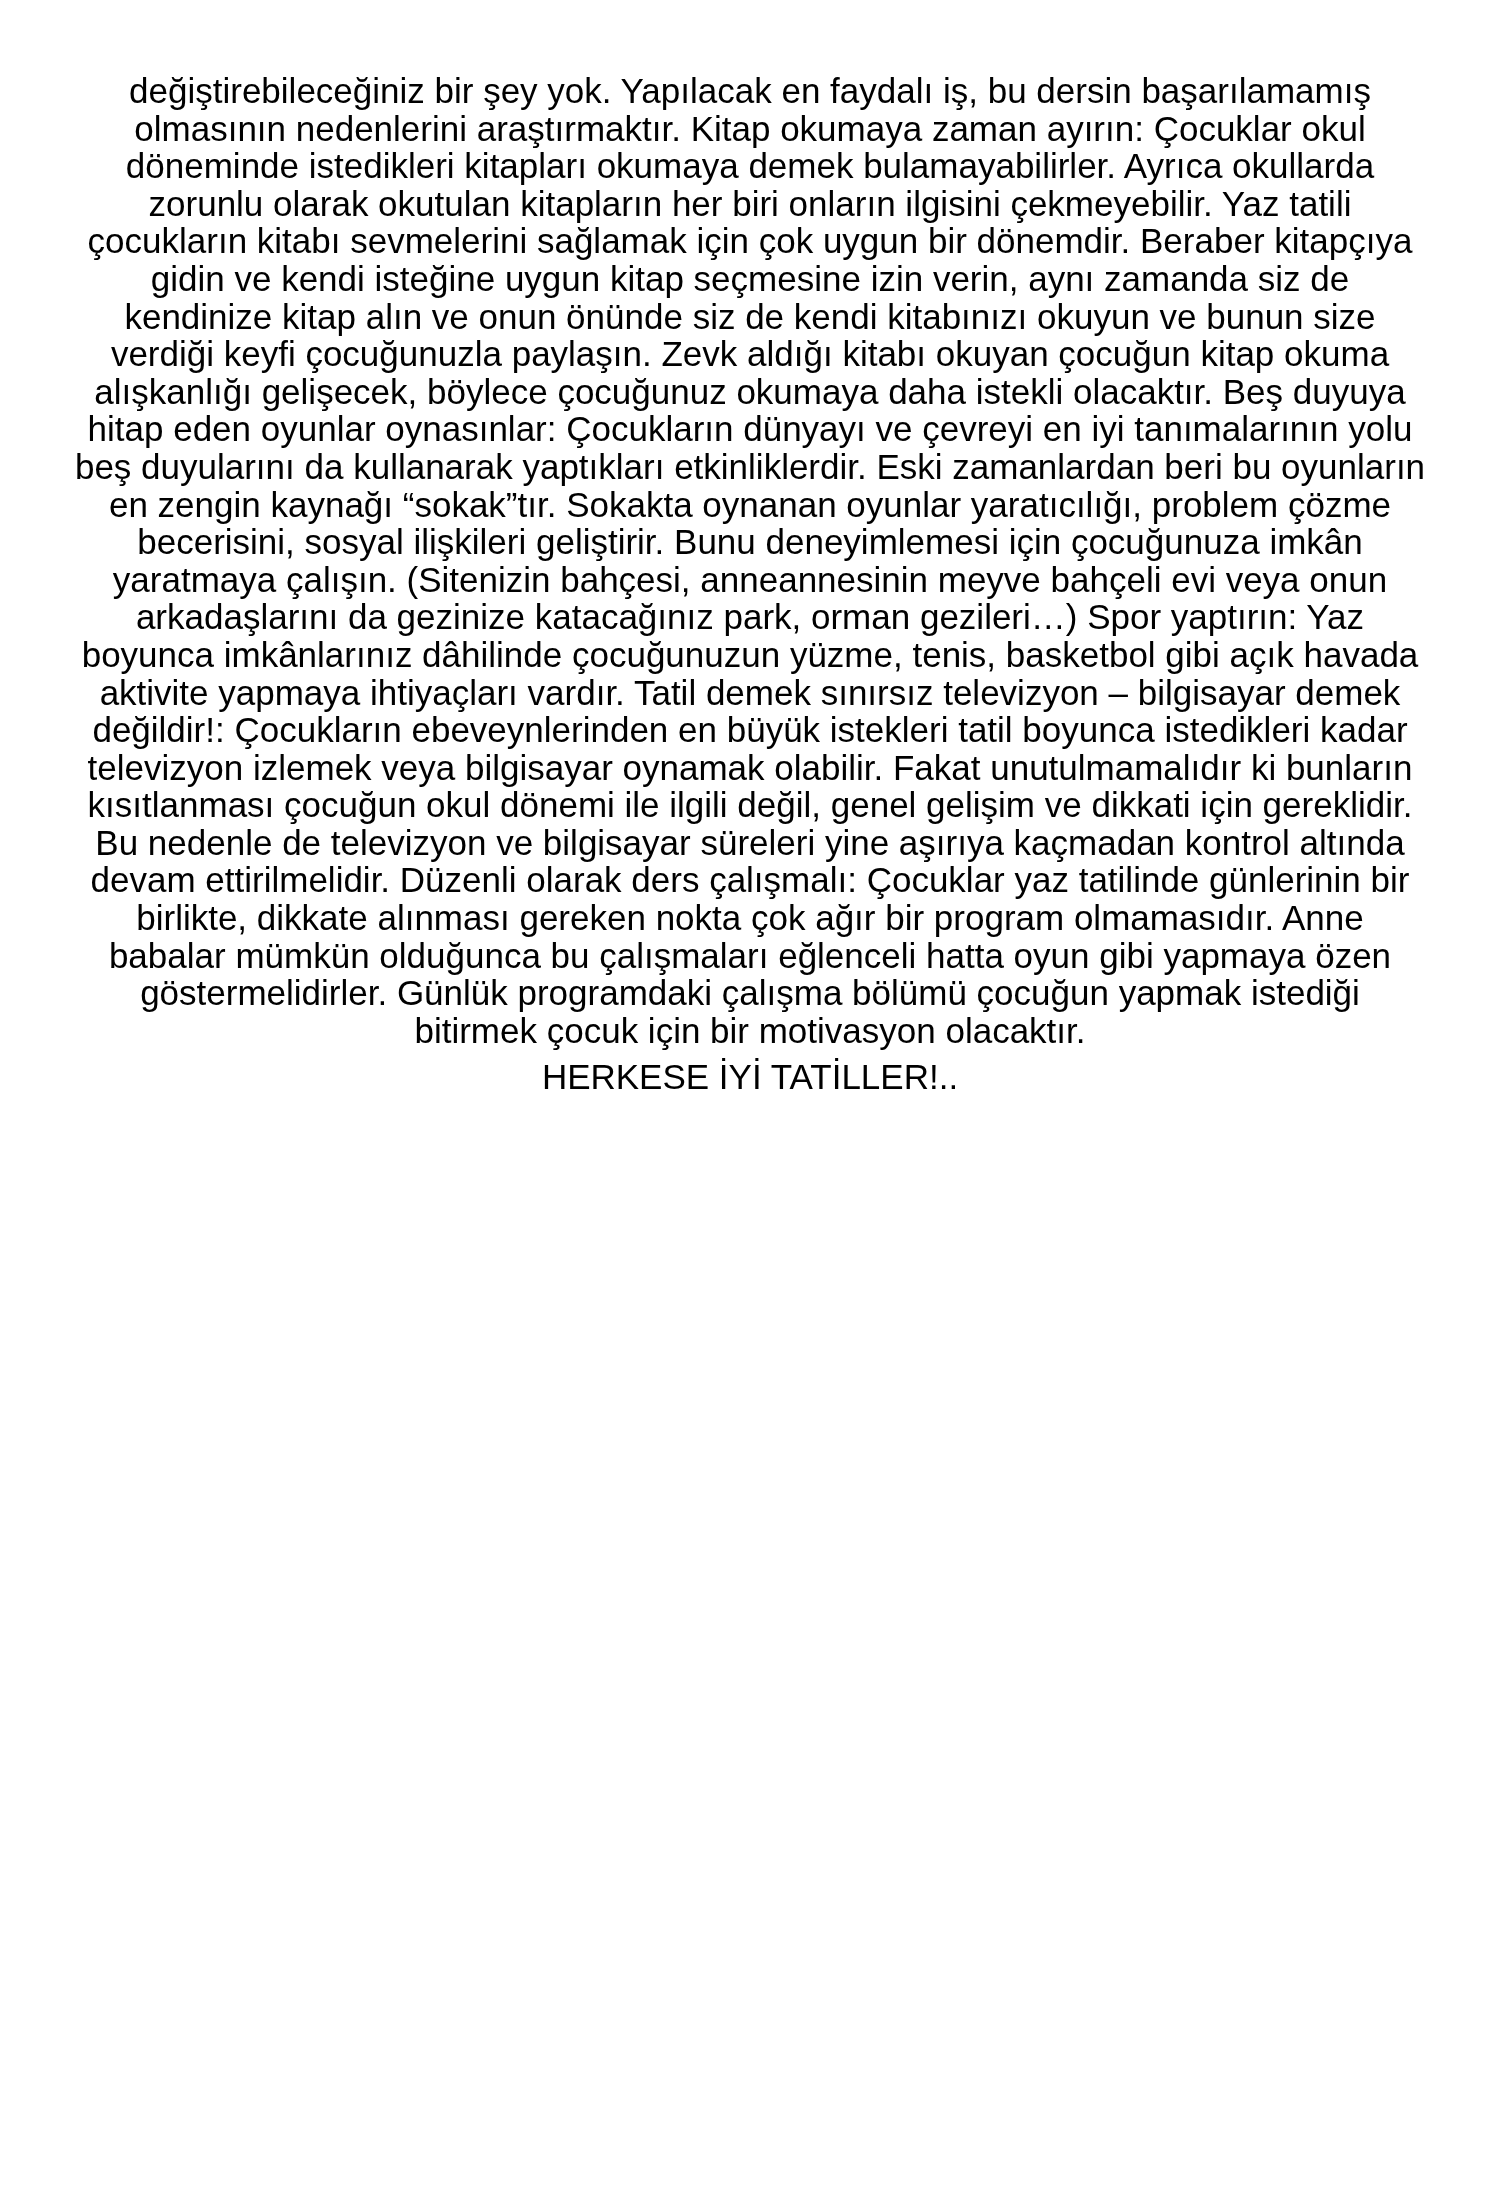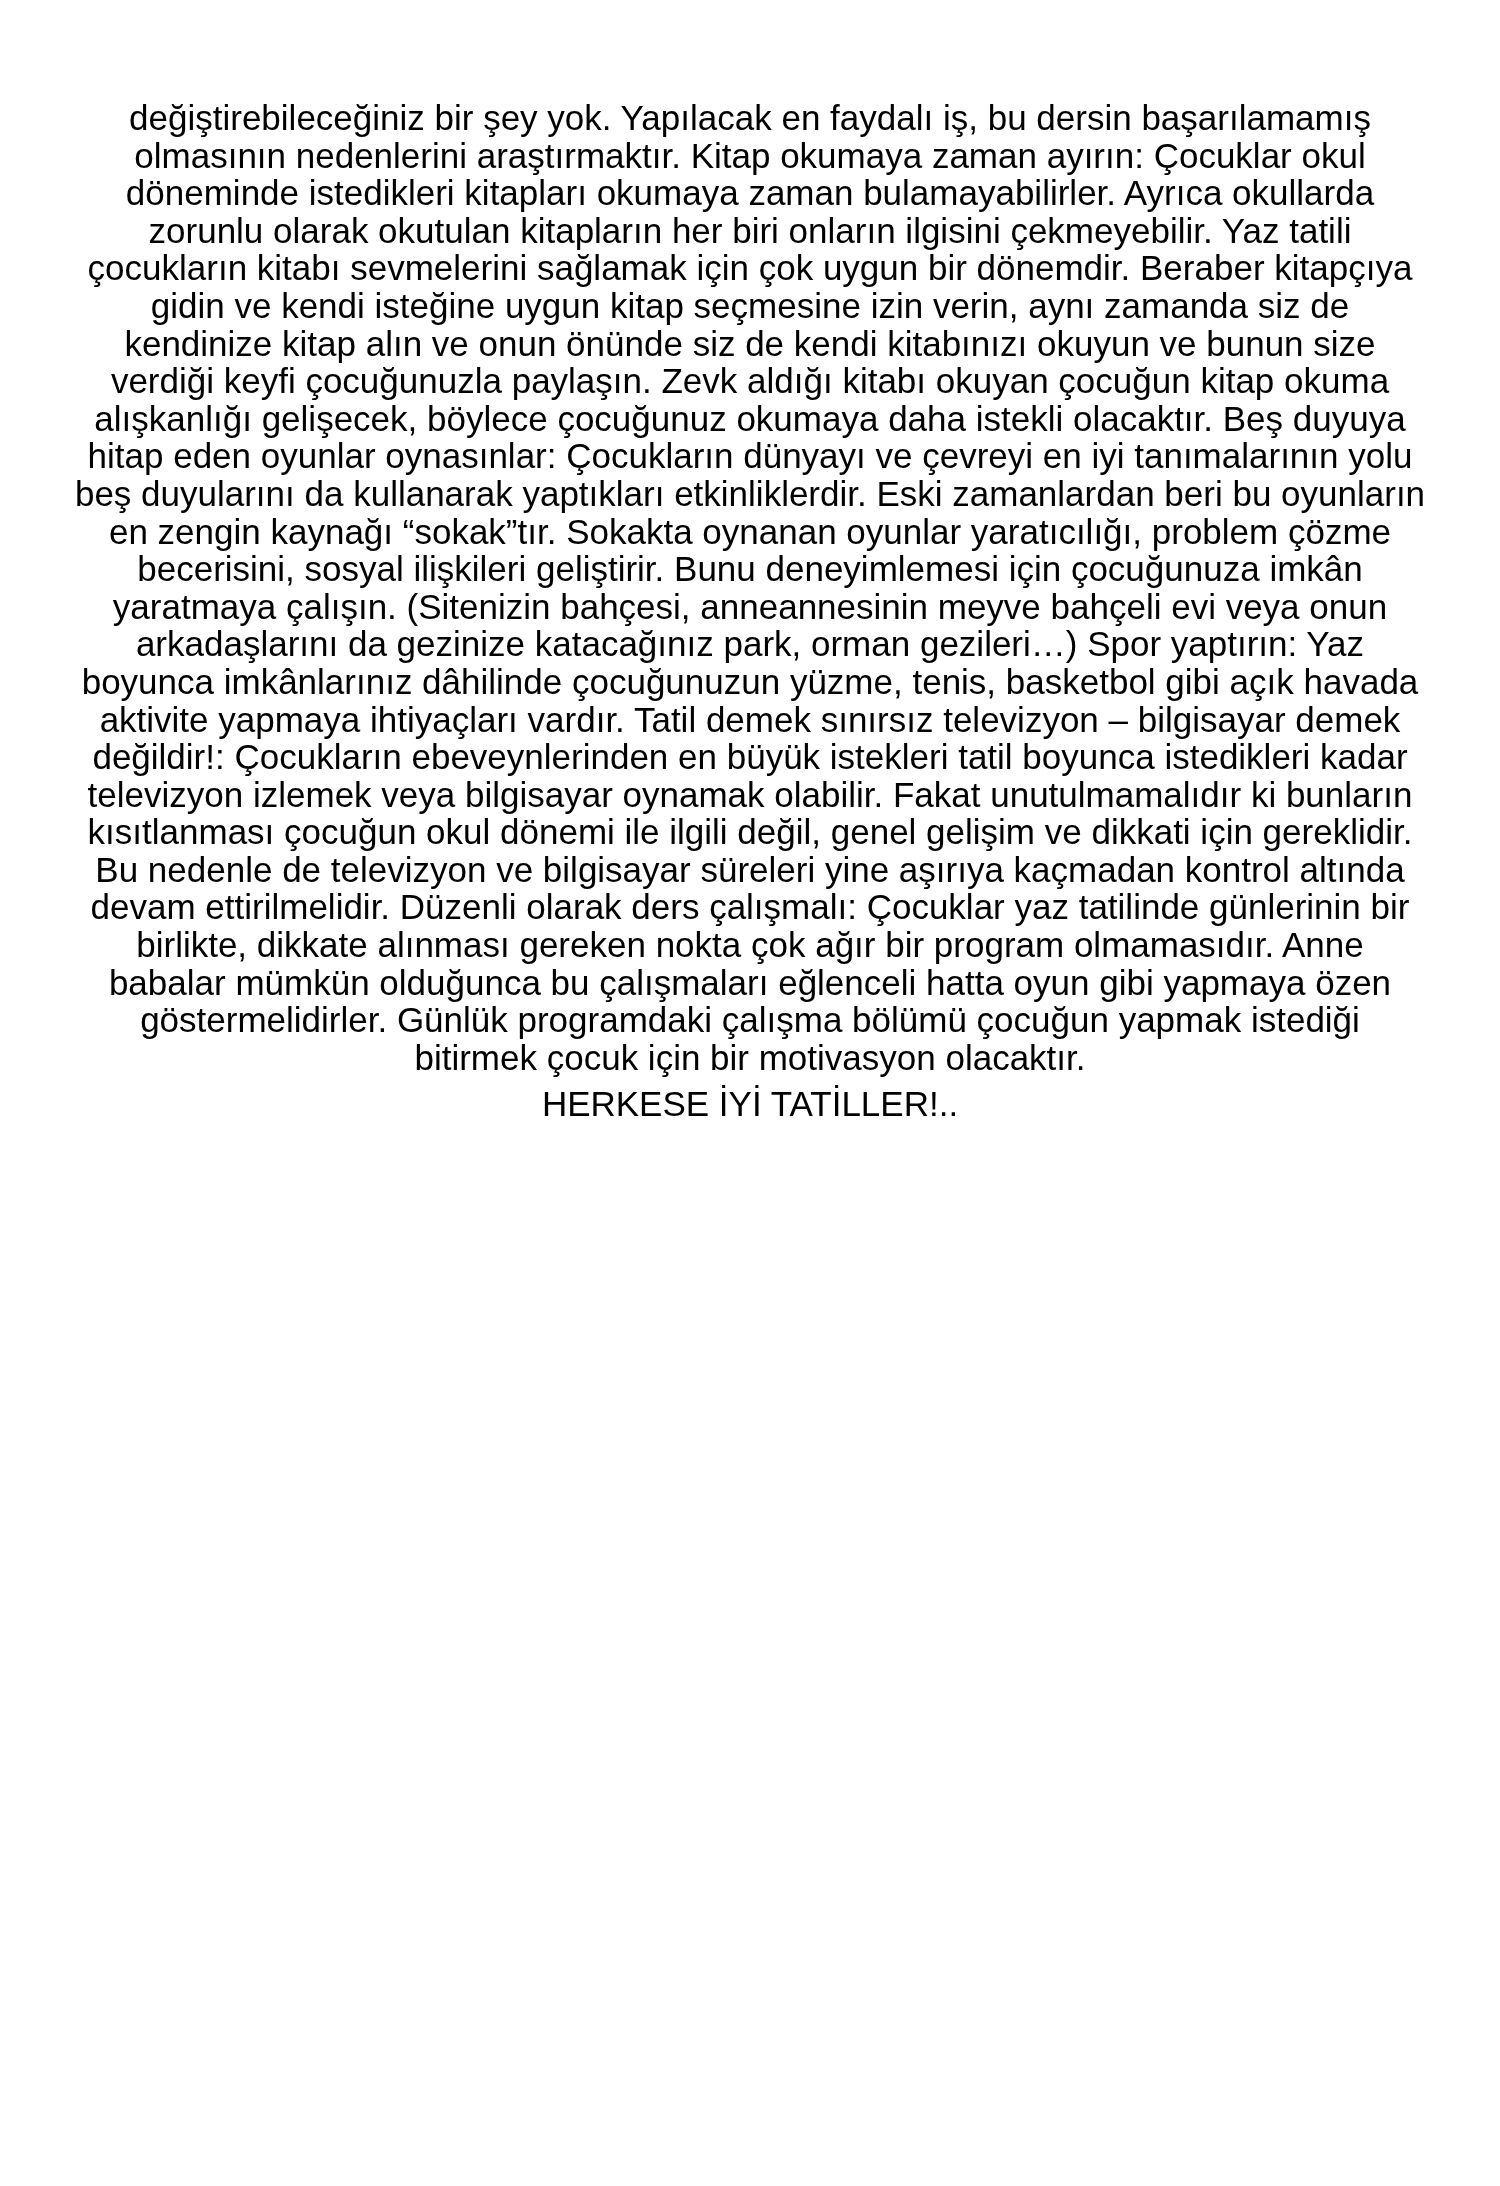--- a/index.html
+++ b/index.html
@@ -11,21 +11,21 @@
     position: relative;
     width: 1500px;
     height: 2186px;
     margin: 0 auto;
     background: #ffffff;
     overflow: hidden;
     font-family: "Liberation Sans", sans-serif;
     color: #000000;
   }
   .content {
-    padding-top: 99px;
+    padding-top: 72px;
     font-size: 35px;
     line-height: 37.6px;
     text-align: center;
   }
   .text-line {
     white-space: nowrap;
   }
   .closing {
     margin-top: 9px;
     font-size: 35px;
@@ -35,21 +35,21 @@
   }
 </style>
 </head>
 <body>
 
 <div class="page">
   <div class="content">
     <div>
         <div class="text-line">değiştirebileceğiniz bir şey yok. Yapılacak en faydalı iş, bu dersin başarılamamış</div>
         <div class="text-line">olmasının nedenlerini araştırmaktır. Kitap okumaya zaman ayırın: Çocuklar okul</div>
-        <div class="text-line">döneminde istedikleri kitapları okumaya zaman bulamayabilirler. Ayrıca okullarda</div>
+        <div class="text-line">döneminde istedikleri kitapları okumaya demek bulamayabilirler. Ayrıca okullarda</div>
         <div class="text-line">zorunlu olarak okutulan kitapların her biri onların ilgisini çekmeyebilir. Yaz tatili</div>
         <div class="text-line">çocukların kitabı sevmelerini sağlamak için çok uygun bir dönemdir. Beraber kitapçıya</div>
         <div class="text-line">gidin ve kendi isteğine uygun kitap seçmesine izin verin, aynı zamanda siz de</div>
         <div class="text-line">kendinize kitap alın ve onun önünde siz de kendi kitabınızı okuyun ve bunun size</div>
         <div class="text-line">verdiği keyfi çocuğunuzla paylaşın. Zevk aldığı kitabı okuyan çocuğun kitap okuma</div>
         <div class="text-line">alışkanlığı gelişecek, böylece çocuğunuz okumaya daha istekli olacaktır. Beş duyuya</div>
         <div class="text-line">hitap eden oyunlar oynasınlar: Çocukların dünyayı ve çevreyi en iyi tanımalarının yolu</div>
         <div class="text-line">beş duyularını da kullanarak yaptıkları etkinliklerdir. Eski zamanlardan beri bu oyunların</div>
         <div class="text-line">en zengin kaynağı “sokak”tır. Sokakta oynanan oyunlar yaratıcılığı, problem çözme</div>
         <div class="text-line">becerisini, sosyal ilişkileri geliştirir. Bunu deneyimlemesi için çocuğunuza imkân</div>

